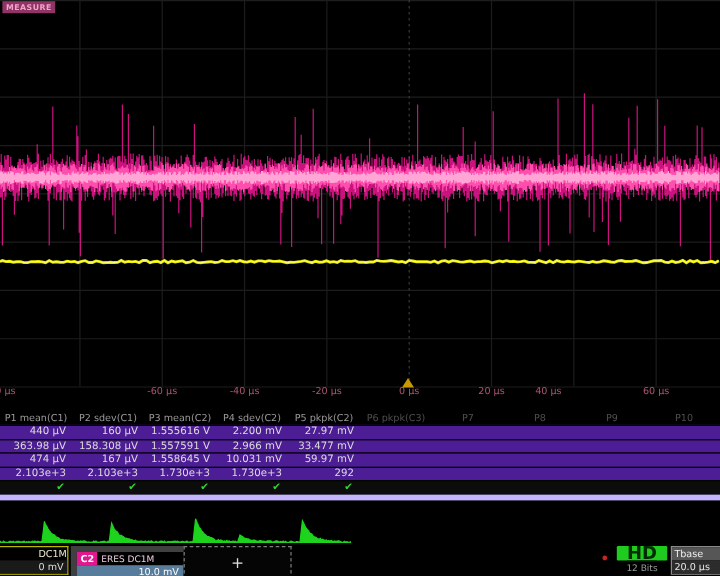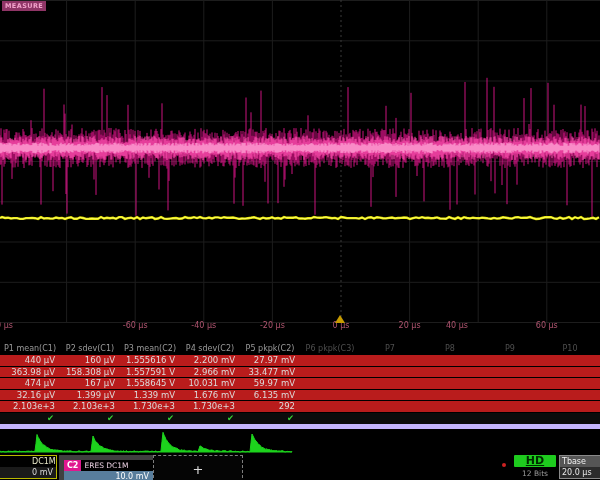--- a/index.html
+++ b/index.html
@@ -11,21 +11,21 @@
   
   #grid-svg{position:absolute;left:0;top:0;z-index:1;}
   
   #time-axis{position:absolute;left:0;top:321px;width:600px;height:13px;z-index:2;}
   .time-label{position:absolute;top:0;transform:translateX(-50%);font-size:8px;color:#b05570;white-space:nowrap;}
   #trig-marker{position:absolute;left:335px;top:315px;width:0;height:0;z-index:3;
     border-left:5px solid transparent;border-right:5px solid transparent;border-bottom:8px solid #c79b00;}
   
   #measure-table{position:absolute;left:0;top:343px;width:600px;z-index:2;border-bottom:5px solid #c4b5fd;}
   .mt-row{display:grid;grid-template-columns:repeat(10,60px);height:10.5px;line-height:10.5px;
-          background:#b91c1c;border-top:1px solid #000;}
+          background:#4c1d95;border-top:1px solid #000;}
   .mt-row.header{background:transparent;border-top:none;height:11px;line-height:11px;}
   .mt-row.status{background:#0c0c0c;height:11px;line-height:11px;}
   .mt-cell{font-size:8.5px;color:#dcdcdc;text-align:right;padding-right:5px;overflow:hidden;white-space:nowrap;}
   .mt-head{font-size:8px;color:#9a9a9a;text-align:center;padding:0;white-space:nowrap;}
   .mt-head.dim{color:#4e4e4e;}
   .mt-check{color:#35d435;font-size:8.5px;text-align:right;padding-right:6px;}
   
   #histicon-svg{position:absolute;left:0;top:430px;z-index:2;}
   
   #bottom-bar{position:absolute;left:0;top:454px;width:600px;height:26px;z-index:4;}
@@ -35,21 +35,21 @@
   #c1-box .row2{height:11px;line-height:11px;text-align:right;padding-right:3px;color:#ddd;background:#1a1a1a;}
   #c2-box{left:59px;width:89px;border:5px solid #404040;color:#e9cfe0;}
   #c2-box .row1{height:11px;line-height:11px;display:flex;align-items:center;}
   #c2-chip{background:#e0188f;color:#fff;font-weight:bold;font-size:8px;padding:0 3px;height:11px;line-height:11px;}
   #c2-mode{padding-left:3px;font-size:7.5px;white-space:nowrap;}
   #c2-box .row2{height:11px;line-height:11px;background:#587d9c;color:#fff;text-align:right;padding-right:4px;}
   #add-box{left:153px;width:88px;height:26px;border:1px dashed #7d7d7d;background:#050505;
            display:flex;align-items:center;justify-content:center;color:#ddd;font-size:13px;}
   #rec-dot{position:absolute;left:502px;top:9px;width:4px;height:4px;border-radius:50%;background:#c22;}
   #hd-badge{position:absolute;left:514px;top:1px;width:42px;height:12px;background:#1ecb1e;color:#002a00;
-            font-size:11px;font-weight:bold;text-align:center;line-height:12px;border-radius:1px;text-decoration:underline;}
+            font-size:15px;font-weight:bold;text-align:center;line-height:12px;border-radius:1px;text-decoration:underline;}
   #hd-bits{position:absolute;left:514px;top:15px;width:42px;text-align:center;color:#9a9a9a;font-size:7.5px;}
   #tbase-box{position:absolute;left:559px;top:1px;width:60px;height:22px;border:1px solid #8a8a8a;font-size:8px;}
   #tbase-box .row1{height:11px;line-height:11px;background:#565656;color:#f0f0f0;padding-left:2px;}
   #tbase-box .row2{height:11px;line-height:11px;background:#2c2c2c;color:#e8e8e8;padding-left:2px;}
 </style>
 </head>
 <body>
 
 <div id="scope">
 
@@ -138,32 +138,20 @@
         <div class="mt-cell">1.558645 V</div>
         <div class="mt-cell">10.031 mV</div>
         <div class="mt-cell">59.97 mV</div>
         <div class="mt-cell"></div>
         <div class="mt-cell"></div>
         <div class="mt-cell"></div>
         <div class="mt-cell"></div>
         <div class="mt-cell"></div>
       </div>
       <div class="mt-row">
-        <div class="mt-cell">32.16 µV</div>
-        <div class="mt-cell">1.399 µV</div>
-        <div class="mt-cell">1.339 mV</div>
-        <div class="mt-cell">1.676 mV</div>
-        <div class="mt-cell">6.135 mV</div>
-        <div class="mt-cell"></div>
-        <div class="mt-cell"></div>
-        <div class="mt-cell"></div>
-        <div class="mt-cell"></div>
-        <div class="mt-cell"></div>
-      </div>
-      <div class="mt-row">
         <div class="mt-cell">2.103e+3</div>
         <div class="mt-cell">2.103e+3</div>
         <div class="mt-cell">1.730e+3</div>
         <div class="mt-cell">1.730e+3</div>
         <div class="mt-cell">292</div>
         <div class="mt-cell"></div>
         <div class="mt-cell"></div>
         <div class="mt-cell"></div>
         <div class="mt-cell"></div>
         <div class="mt-cell"></div>

